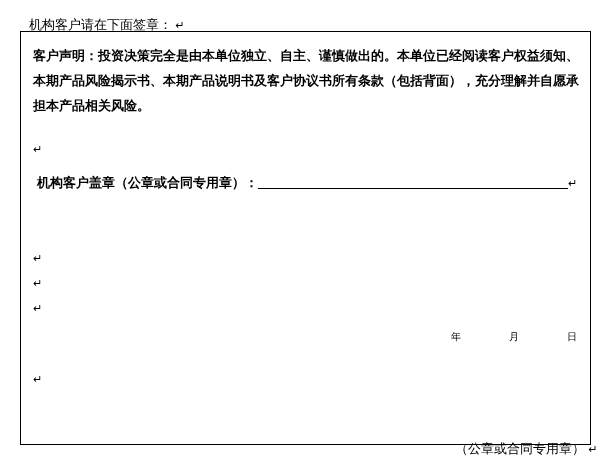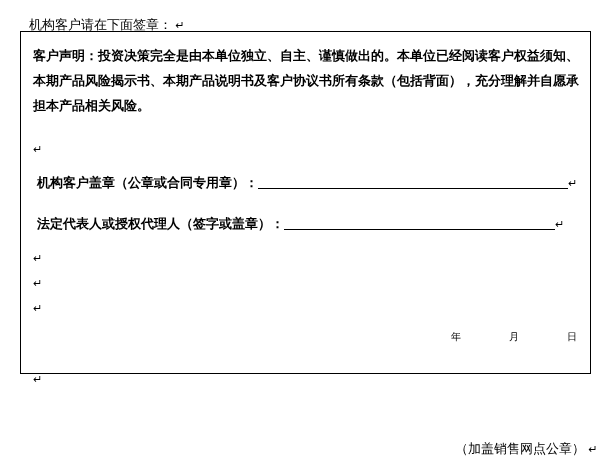--- a/index.html
+++ b/index.html
@@ -34,21 +34,21 @@
     color: #000000;
     font-size: 11px;
     font-family: "Liberation Sans", sans-serif;
     vertical-align: baseline;
   }
   .box {
     position: absolute;
     left: 20px;
     top: 31px;
     width: 571px;
-    height: 343px;
+    height: 414px;
     border: 1px solid #000000;
     box-sizing: border-box;
   }
   .statement {
     position: absolute;
     left: 12px;
     top: 11px;
     width: 546px;
     font-size: 13px;
     line-height: 25px;
@@ -130,23 +130,20 @@
     <div class="statement">客户声明：投资决策完全是由本单位独立、自主、谨慎做出的。本单位已经阅读客户权益须知、本期产品风险揭示书、本期产品说明书及客户协议书所有条款（包括背面），充分理解并自愿承担本产品相关风险。</div>
 
     <div class="blank-line bl1">
       <span class="pilcrow">↵</span>
     </div>
 
     <div class="field-row field-1">
       <span class="field-label">机构客户盖章（公章或合同专用章）：</span><span class="field-rule rule-1"></span><span class="pilcrow">↵</span>
     </div>
 
-    <div class="field-row field-2">
-      <span class="field-label">法定代表人或授权代理人（签字或盖章）：</span><span class="field-rule rule-2"></span><span class="pilcrow">↵</span>
-    </div>
 
     <div class="blank-line bl2">
       <span class="pilcrow">↵</span>
     </div>
     <div class="blank-line bl3">
       <span class="pilcrow">↵</span>
     </div>
     <div class="blank-line bl4">
       <span class="pilcrow">↵</span>
     </div>
@@ -155,17 +152,17 @@
       <span class="ch">年</span><span class="gap-a"></span><span class="ch">月</span><span class="gap-b"></span><span class="ch">日</span>
     </div>
 
     <div class="date-pilcrow">
       <span class="pilcrow">↵</span>
     </div>
 
   </div>
 
   <div class="footer">
-    <span>（加盖销售网点公章）</span>
+    <span>（公章或合同专用章）</span>
     <span class="pilcrow">↵</span>
   </div>
 
 </div>
 
 </body></html>

